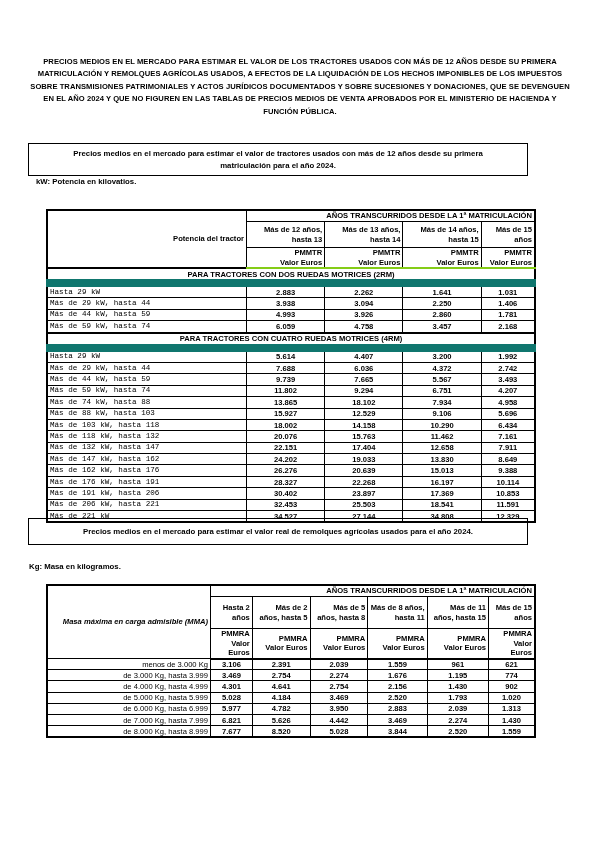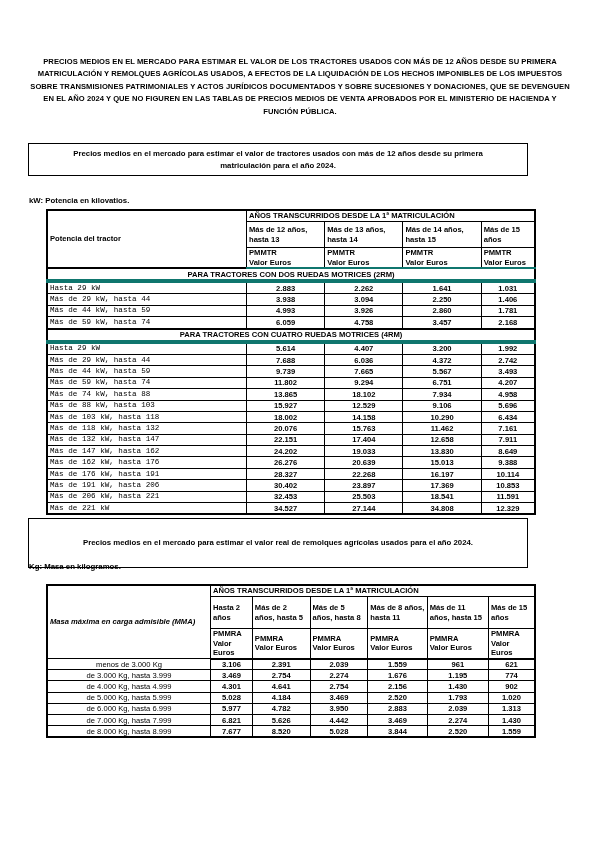--- a/index.html
+++ b/index.html
@@ -12,46 +12,46 @@
     text-align: center; font-weight: bold; font-size: 7.6px; line-height: 12.4px;
     letter-spacing: 0.05px;
   }
   .boxed {
     position: absolute; left: 28px; width: 500px;
     border: 1.5px solid #000; text-align: center; font-weight: bold;
     font-size: 7.8px; line-height: 12px; box-sizing: border-box;
     display: flex; align-items: center; justify-content: center;
   }
   .box1 { top: 143px; height: 33px; padding: 0 20px; }
-  .box2 { top: 518px; height: 50px; padding: 8px 10px; }
+  .box2 { top: 518px; height: 27px; padding: 8px 10px; }
   .note {
     position: absolute; left: 29px; font-weight: bold; font-size: 7.8px;
   }
-  .note1 { top: 196px; }
+  .note1 { top: 177px; margin-left: 7px; }
   .note2 { top: 562px; }
 
   table { border-collapse: collapse; position: absolute; font-size: 7.6px; }
   td, th { border: 1px solid #000; padding: 0 2px; }
   .t1 { left: 46px; top: 209px; width: 490px; border: 2px solid #000; }
   .t2 { left: 46px; top: 584px; width: 490px; border: 2px solid #000; }
 
-  th { font-weight: bold; text-align: left; line-height: 9.5px; }
+  th { font-weight: bold; text-align: right; line-height: 9.5px; }
   .t1 th.main-h { font-size: 7.6px; }
   .t1 .sup-h th { height: 10px; }
   .t1 .yr-h th { height: 25px; }
-  .t1 .unit-h th { height: 19px; border-bottom: 2px solid #0f766e; }
-  .t1 .sec-row td { font-weight: bold; text-align: center; height: 10px; border-top: 2px solid #000; border-bottom: 4px solid #0f766e; }
+  .t1 .unit-h th { height: 19px; border-bottom: 2px solid #84cc16; }
+  .t1 .sec-row td { font-weight: bold; text-align: center; height: 10px; border-top: 2px solid #000; border-bottom: 8px solid #0f766e; }
   .t1 td.lbl { text-align: left; height: 10.4px; line-height: 9px; font-family: Liberation Mono, monospace; }
   .t1 td.num { text-align: center; font-weight: bold; line-height: 9px; }
   .t1 .first-col { width: 194px; }
 
   .t2 .sup-h th { height: 10px; }
   .t2 .yr-h th { height: 31px; }
   .t2 .unit-h th { height: 19px; border-bottom: 2px solid #000; }
-  .t2 td.lbl { text-align: center; height: 10.2px; line-height: 9px; }
+  .t2 td.lbl { text-align: right; height: 10.2px; line-height: 9px; }
   .t2 td.num { text-align: center; font-weight: bold; line-height: 9px; }
   .t2 .first-col { width: 158px; font-style: italic; }
 </style>
 </head>
 <body>
 
 <div class="main-title">PRECIOS MEDIOS EN EL MERCADO PARA ESTIMAR EL VALOR DE LOS TRACTORES USADOS CON MÁS DE 12 AÑOS DESDE SU PRIMERA MATRICULACIÓN Y REMOLQUES AGRÍCOLAS USADOS, A EFECTOS DE LA LIQUIDACIÓN DE LOS HECHOS IMPONIBLES DE LOS IMPUESTOS SOBRE TRANSMISIONES PATRIMONIALES Y ACTOS JURÍDICOS DOCUMENTADOS Y SOBRE SUCESIONES Y DONACIONES, QUE SE DEVENGUEN EN EL AÑO 2024 Y QUE NO FIGUREN EN LAS TABLAS DE PRECIOS MEDIOS DE VENTA APROBADOS POR EL MINISTERIO DE HACIENDA Y FUNCIÓN PÚBLICA.</div>
 
 <div class="boxed box1">
   <span>Precios medios en el mercado para estimar el valor de tractores usados con más de 12 años desde su primera matriculación para el año 2024.</span>

